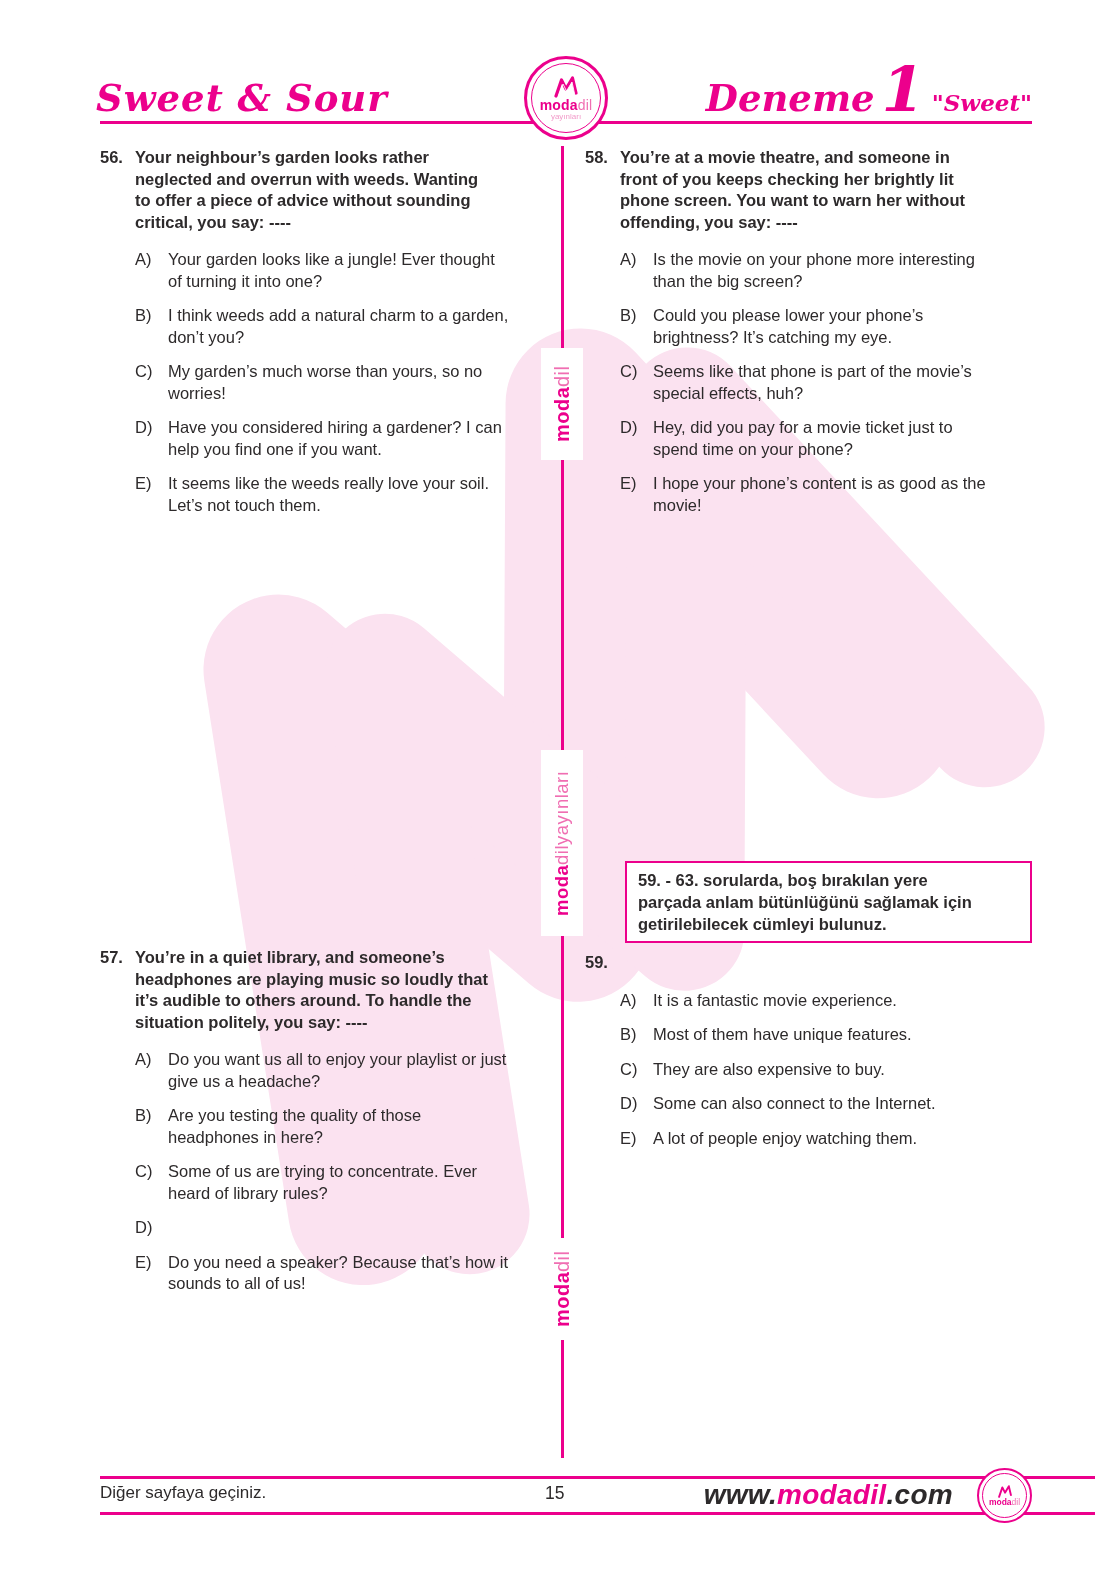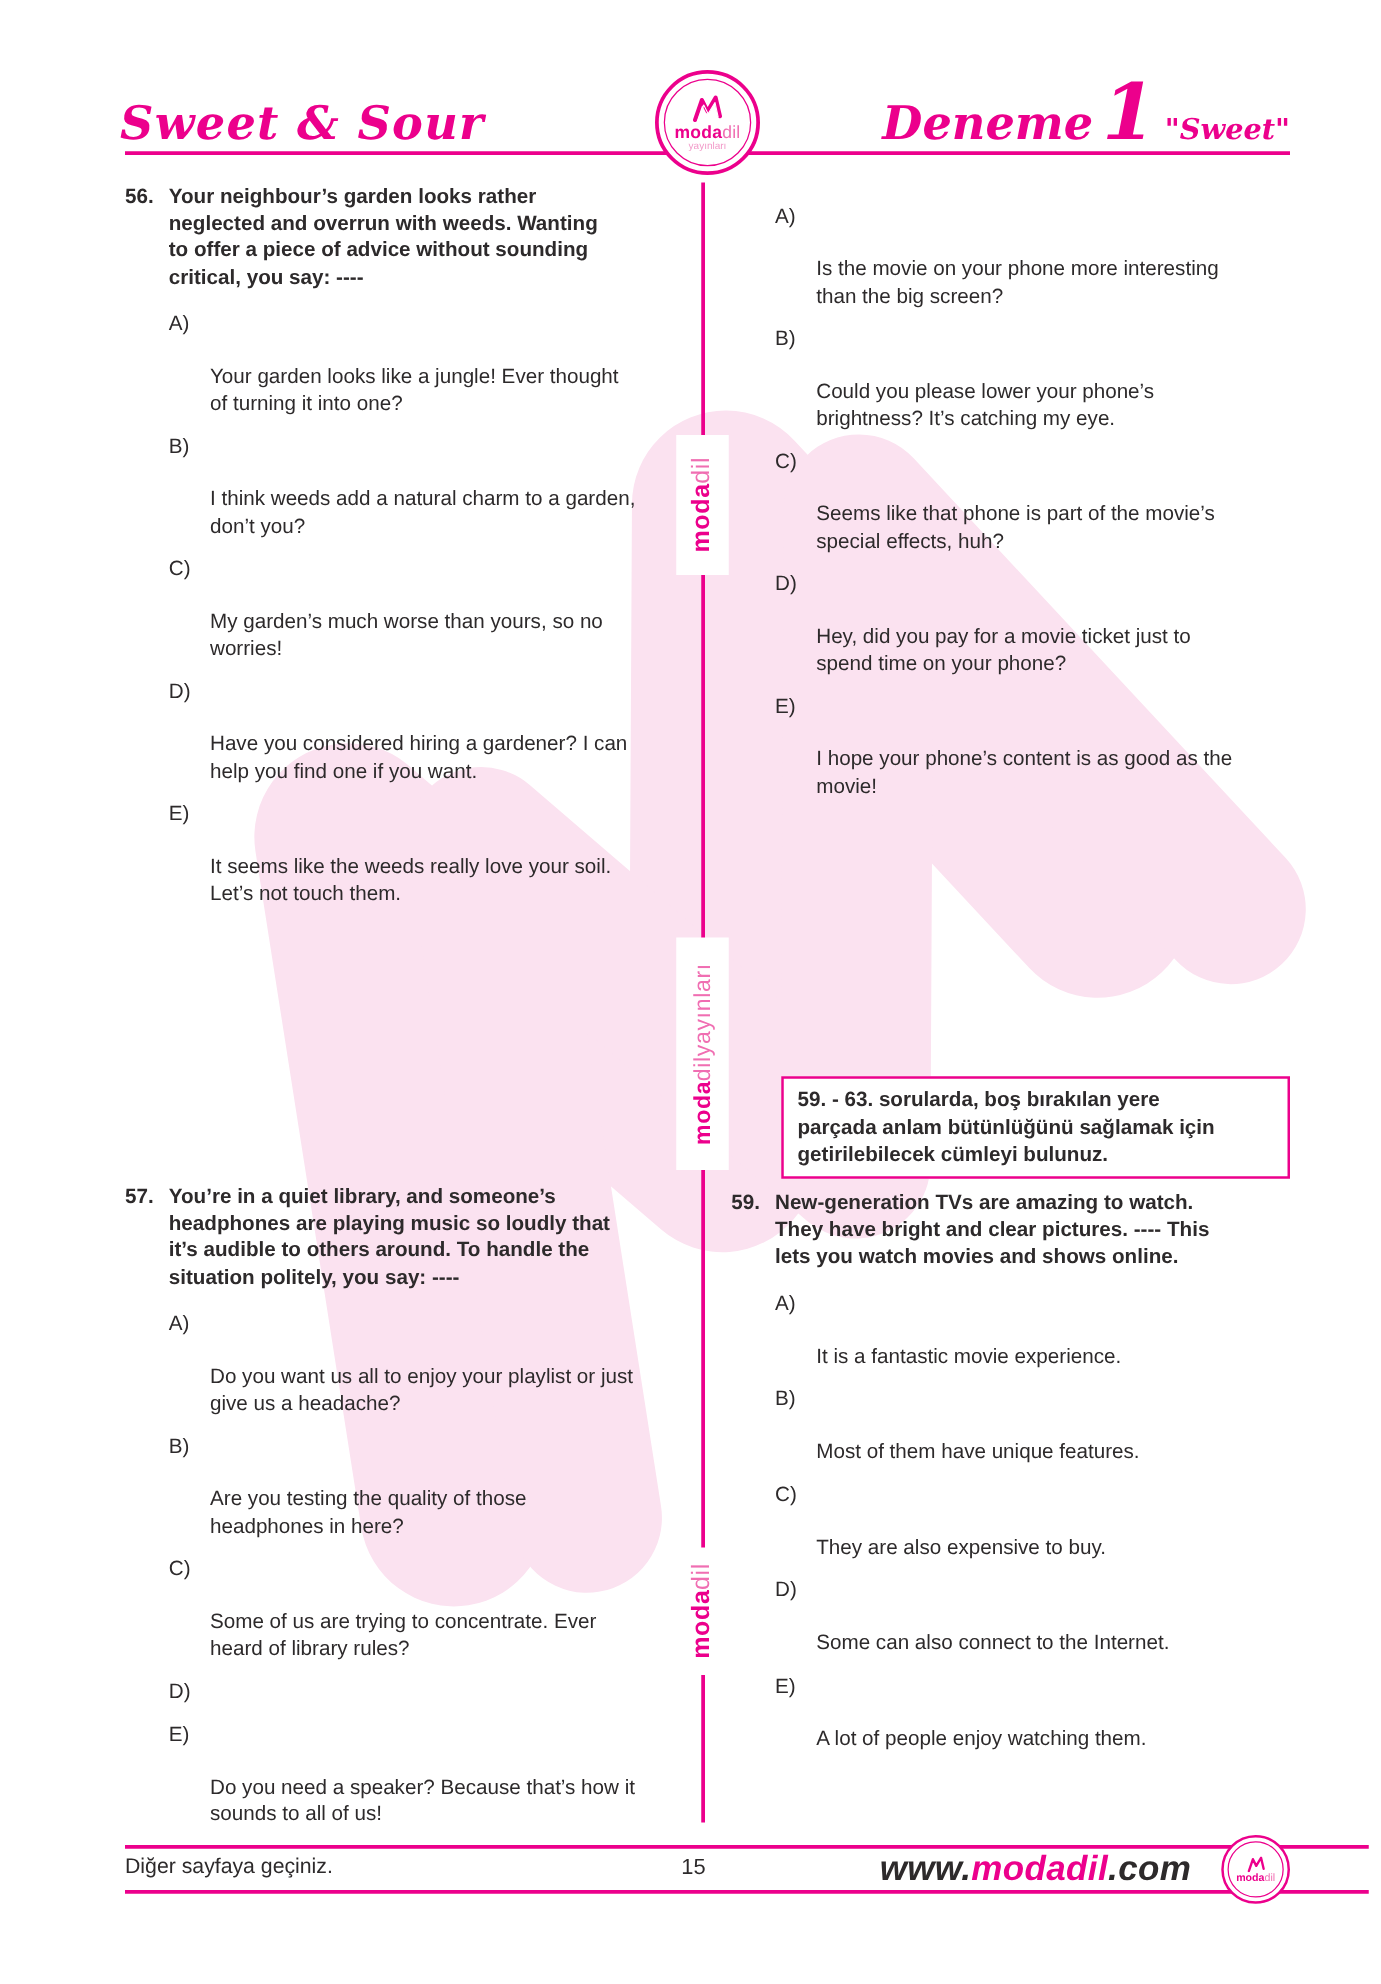--- a/index.html
+++ b/index.html
@@ -55,21 +55,21 @@
   .q57 { left:100px; top:947px; width:437px; }
   .q58 { left:585px; top:147px; width:447px; }
   .q59 { left:585px; top:952px; width:447px; }
   .qtop { display:flex; }
   .qnum { flex:none; width:35px; font-weight:700; }
   .qstem { font-weight:700; white-space:pre-line; }
   .opts { margin-left:35px; margin-top:16px; }
   .opt { display:flex; }
   .opt + .opt { margin-top:13px; }
   .letter { flex:none; width:33px; }
-  .otext { white-space:pre-line;margin-top:42px; }
+  .otext { white-space:pre-line; }
   
   .instruction-box {
     position:absolute; left:625px; top:861px; width:381px; z-index:1;
     border:2.5px solid #EC008C; background:#fff; padding:6px 11px;
     font-size:16.5px; font-weight:700; line-height:22px; white-space:pre-line;
   }
   
   .footer-rule { position:absolute; left:100px; width:995px; height:2.5px; background:#EC008C; z-index:1; }
   .fr1 { top:1476px; } .fr2 { top:1512px; }
   .footer-note { position:absolute; left:100px; top:1483px; font-size:17px; z-index:1; }
@@ -204,20 +204,27 @@
         </div>
       <div class="opt">
           <span class="letter">E)</span>
           <span class="otext">Do you need a speaker? Because that’s how it
 sounds to all of us!</span>
         </div>
     </div>
   </div>
 
   <div class="question q58">
+    <div class="qtop">
+      <span class="qnum">58.</span>
+      <span class="qstem">You’re at a movie theatre, and someone in
+front of you keeps checking her brightly lit
+phone screen. You want to warn her without
+offending, you say: ----</span>
+    </div>
     <div class="opts">
       <div class="opt">
           <span class="letter">A)</span>
           <span class="otext">Is the movie on your phone more interesting
 than the big screen?</span>
         </div>
       <div class="opt">
           <span class="letter">B)</span>
           <span class="otext">Could you please lower your phone’s
 brightness? It’s catching my eye.</span>
@@ -240,23 +247,20 @@
     </div>
   </div>
 
   <div class="instruction-box">59. - 63. sorularda, boş bırakılan yere
 parçada anlam bütünlüğünü sağlamak için
 getirilebilecek cümleyi bulunuz.</div>
 
   <div class="question q59">
     <div class="qtop">
       <span class="qnum">59.</span>
-      <span class="qstem">New-generation TVs are amazing to watch.
-They have bright and clear pictures. ---- This
-lets you watch movies and shows online.</span>
     </div>
     <div class="opts">
       <div class="opt">
           <span class="letter">A)</span>
           <span class="otext">It is a fantastic movie experience.</span>
         </div>
       <div class="opt">
           <span class="letter">B)</span>
           <span class="otext">Most of them have unique features.</span>
         </div>

